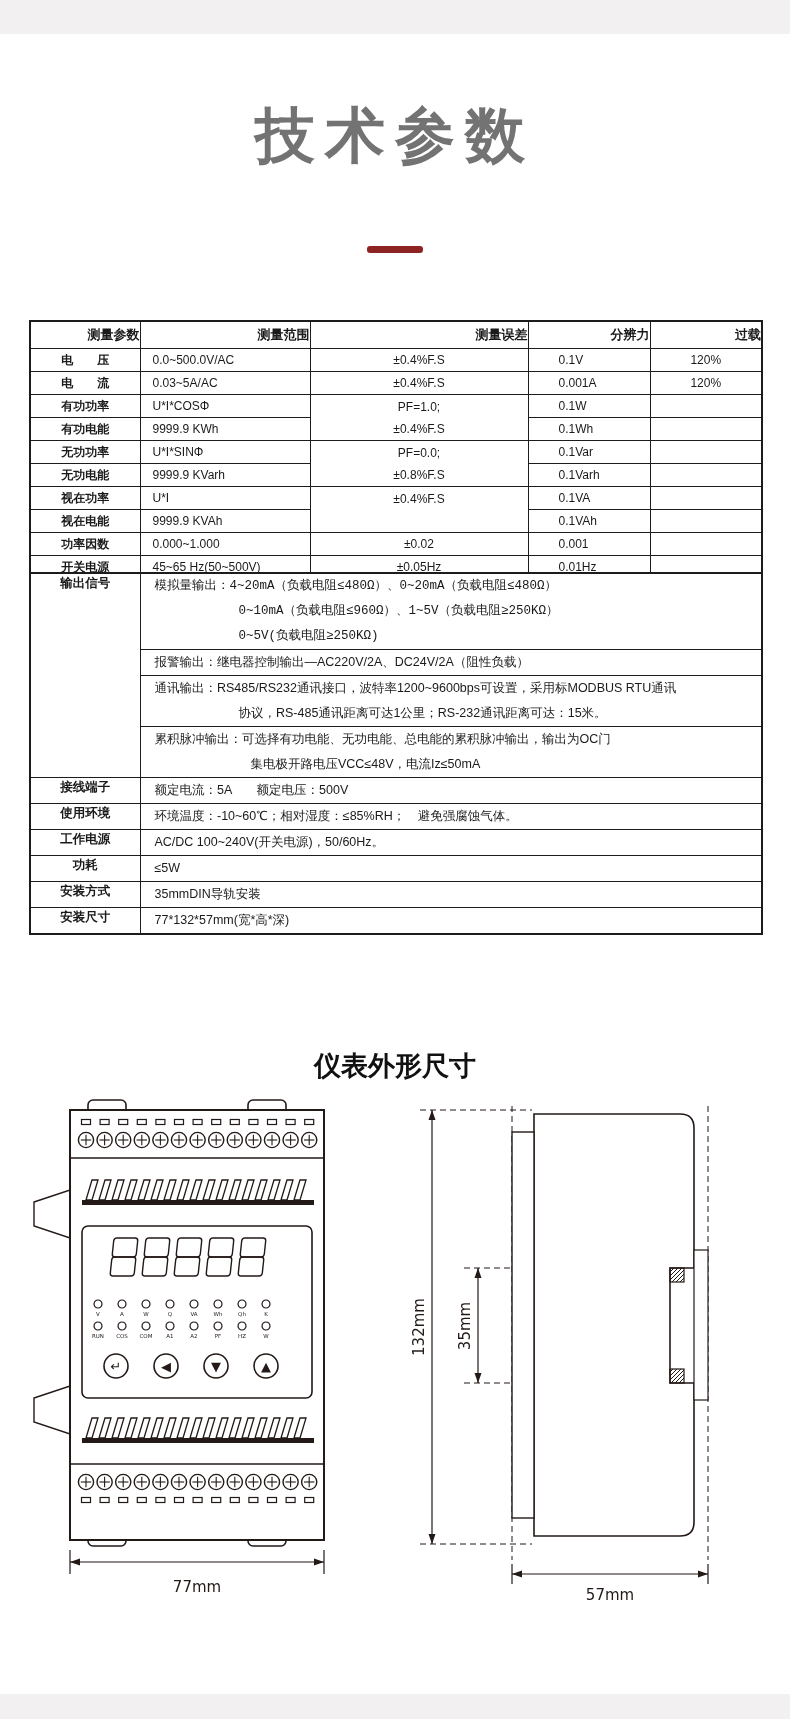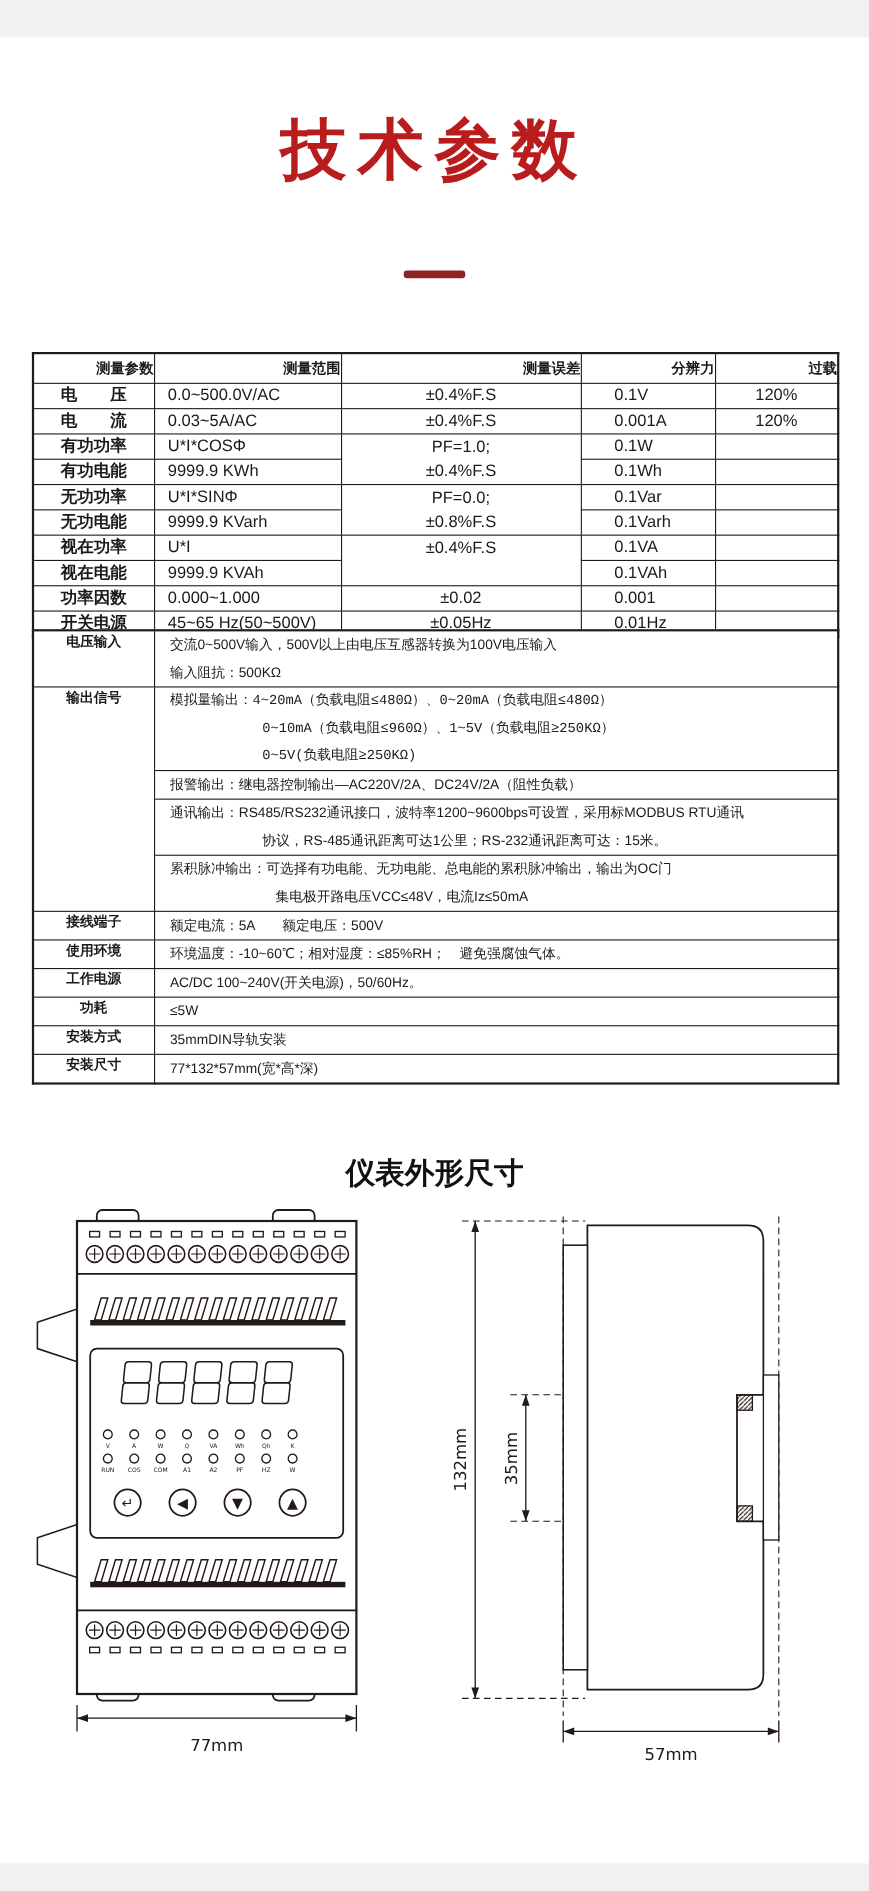--- a/index.html
+++ b/index.html
@@ -1,24 +1,24 @@
 <!DOCTYPE html>
 <html><head>
 <meta charset="utf-8">
 <style>
   html,body{margin:0;padding:0;background:#e9e7e7;}
   .canvas{position:relative;width:790px;height:1719px;margin:0 auto;background:#f2f0f0;
           font-family:"Liberation Sans",sans-serif;color:#1a1a1a;overflow:hidden;}
   .sheet{position:absolute;left:0;top:34px;width:790px;height:1660px;background:#ffffff;}
   .page-title{position:absolute;left:0;top:96px;width:790px;text-align:center;
-              font-size:60px;font-weight:900;letter-spacing:10px;color:#b91c1c;}
+              font-size:60px;font-weight:900;letter-spacing:10px;color:#737373;}
   .divider{position:absolute;left:367px;top:246px;width:56px;height:7px;border-radius:3px;}
   table{border-collapse:collapse;table-layout:fixed;background:#fff;}
   .spec-table{position:absolute;left:29px;top:320px;width:732px;border:2px solid #1c1c1c;}
-  .spec-table td,.spec-table th{border:1px solid #1c1c1c;font-size:15px;overflow:hidden;
+  .spec-table td,.spec-table th{border:1px solid #1c1c1c;font-size:12px;overflow:hidden;
         white-space:nowrap;padding:0;height:22px;line-height:22px;}
   .spec-table th{height:26px;line-height:26px;font-size:13px;font-weight:bold;text-align:right;}
   .c-param{text-align:center;font-weight:bold;}
   .c-range{text-align:left;padding-left:12px !important;}
   .c-err{text-align:center;}
   .c-res{text-align:left;padding-left:30px !important;}
   .c-over{text-align:center;}
   .err-merged div{height:22px;line-height:22px;text-align:center;}
   .io-table{position:absolute;left:29px;top:572px;width:732px;border:2px solid #1c1c1c;}
   .io-table td{border:1px solid #1c1c1c;font-size:12.5px;padding:0;vertical-align:top;overflow:hidden;}
@@ -140,27 +140,20 @@
     </tr>
   </tbody>
     </table>
 
   <table class="io-table">
     <colgroup>
         <col style="width:110px">
         <col style="width:622px">
       </colgroup>
     <tbody>
-        <tr>
-      <td class="io-label">电压输入</td>
-      <td>
-        <div class="line">交流0~500V输入，500V以上由电压互感器转换为100V电压输入</div>
-        <div class="line">输入阻抗：500KΩ</div>
-      </td>
-    </tr>
     <tr>
       <td class="io-label">输出信号</td>
       <td>
         <div class="sub">
           <div class="line">模拟量输出：4~20mA（负载电阻≤480Ω）、0~20mA（负载电阻≤480Ω）</div>
           <div class="line ind1">0~10mA（负载电阻≤960Ω）、1~5V（负载电阻≥250KΩ）</div>
           <div class="line ind1">0~5V(负载电阻≥250KΩ)</div>
         </div>
         <div class="sub">
           <div class="line">报警输出：继电器控制输出—AC220V/2A、DC24V/2A（阻性负载）</div>

